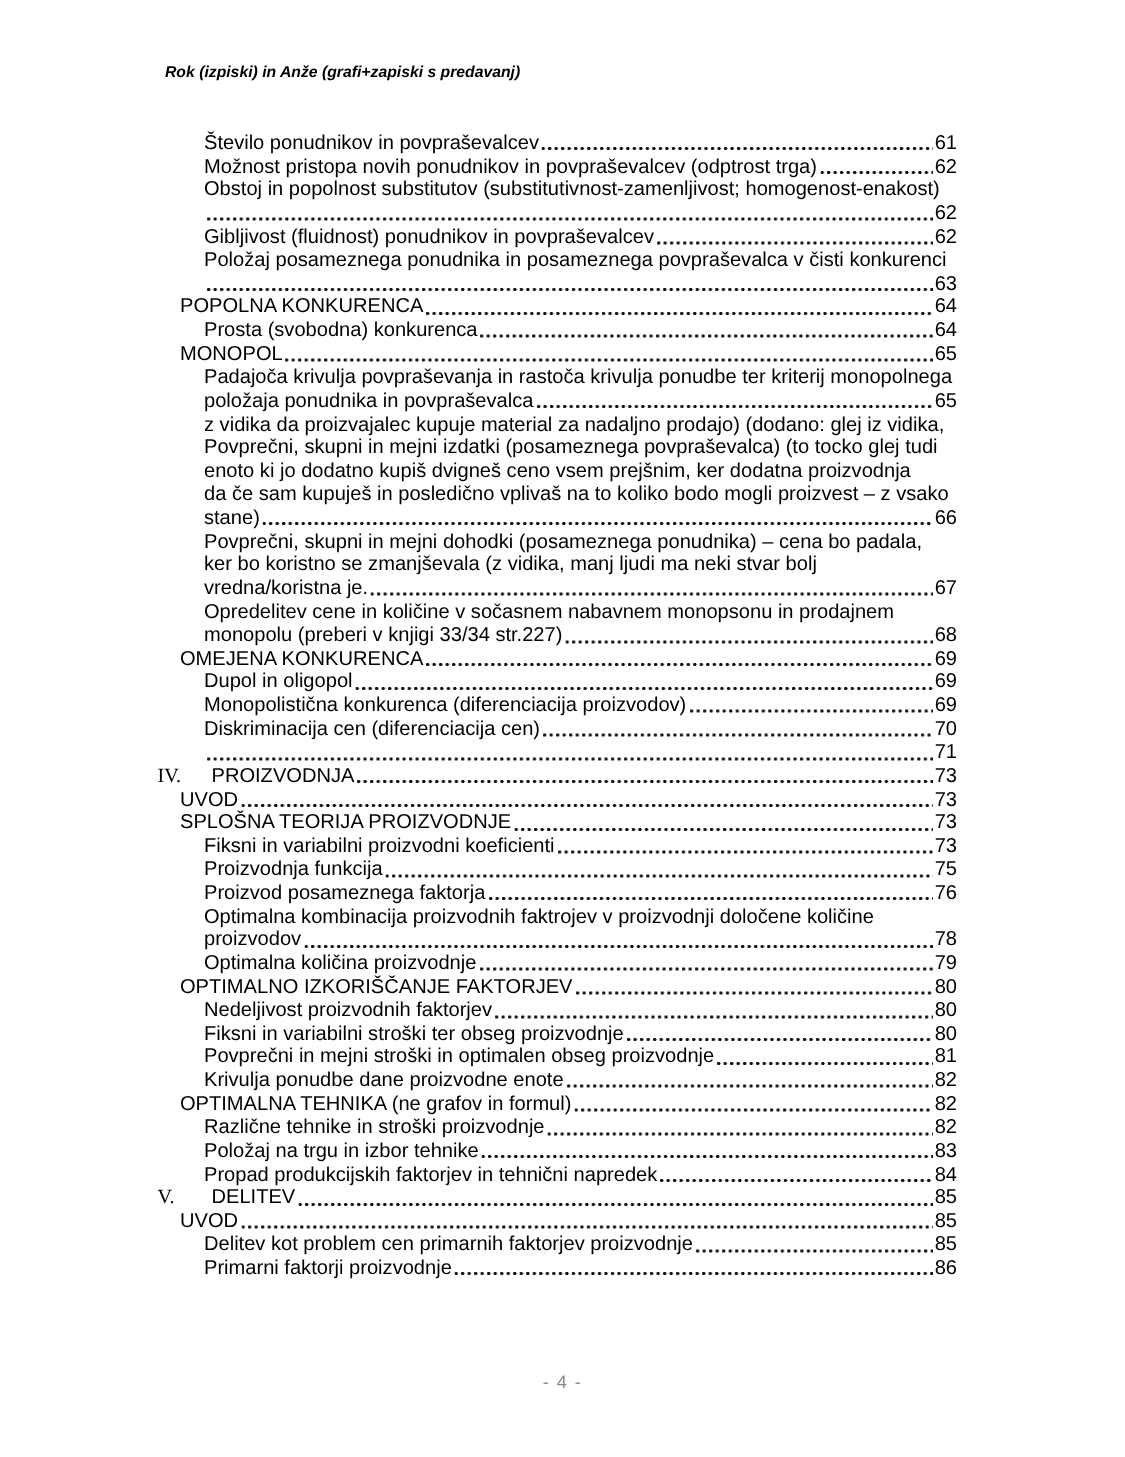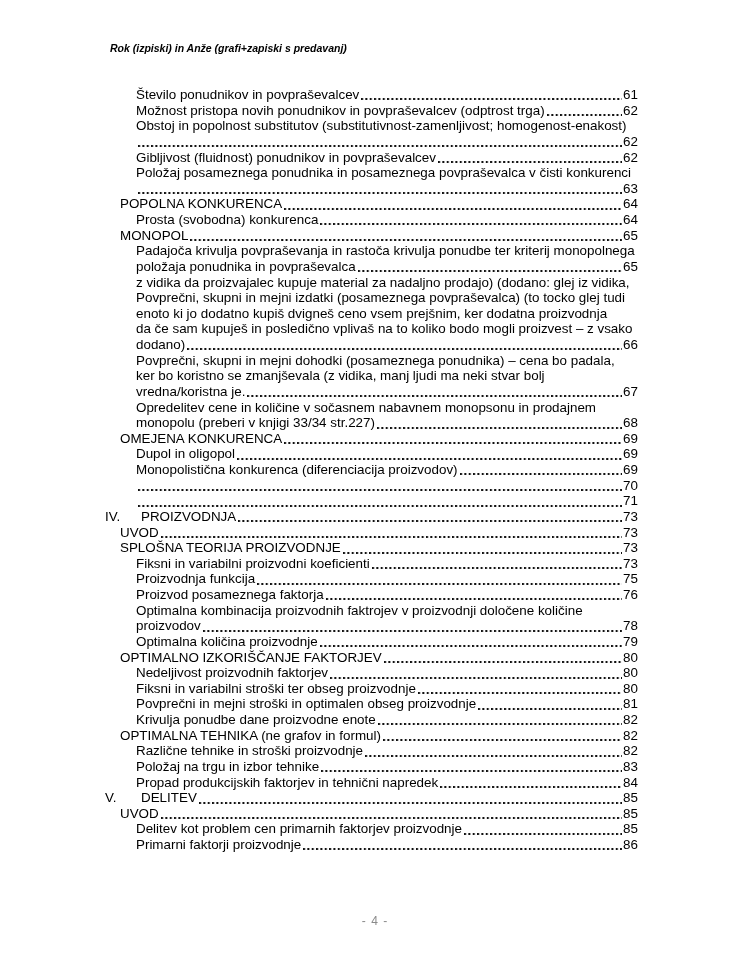--- a/index.html
+++ b/index.html
@@ -31,20 +31,21 @@
   .lv3 { padding-left: 31px; }
   .line { white-space: nowrap; }
   .line.last { display: flex; align-items: baseline; }
   .lv1 .line.last { width: 533px; }
   .lv2 .line.last { width: 518px; }
   .lv3 .line.last { width: 502px; }
   .num {
     flex: none;
     display: inline-block;
     width: 36px;
+    font-family: Liberation Serif, serif;
   }
   .t { flex: none; white-space: nowrap; }
   .leader {
     flex: 1 1 auto;
     min-width: 6px;
     position: relative;
     align-self: stretch;
   }
   .leader::before {
     content: "";
@@ -161,21 +162,21 @@
   </div>
     <div class="entry lv3">
     <div class="pres">
         <div class="line pre">z vidika da proizvajalec kupuje material za nadaljno prodajo) (dodano: glej iz vidika,</div>
         <div class="line pre">Povprečni, skupni in mejni izdatki (posameznega povpraševalca) (to tocko glej tudi</div>
         <div class="line pre">enoto ki jo dodatno kupiš dvigneš ceno vsem prejšnim, ker dodatna proizvodnja</div>
         <div class="line pre">da če sam kupuješ in posledično vplivaš na to koliko bodo mogli proizvest – z vsako</div>
       </div>
     <div class="line last">
 
-      <span class="t">dodano)</span>
+      <span class="t">stane)</span>
       <span class="leader"></span>
       <span class="page">66</span>
     </div>
   </div>
     <div class="entry lv3">
     <div class="pres">
         <div class="line pre">Povprečni, skupni in mejni dohodki (posameznega ponudnika) – cena bo padala,</div>
         <div class="line pre">ker bo koristno se zmanjševala (z vidika, manj ljudi ma neki stvar bolj</div>
       </div>
     <div class="line last">
@@ -220,20 +221,21 @@
 
       <span class="t">Monopolistična konkurenca (diferenciacija proizvodov)</span>
       <span class="leader"></span>
       <span class="page">69</span>
     </div>
   </div>
     <div class="entry lv3">
     <div class="pres"></div>
     <div class="line last">
 
+      <span class="t">Diskriminacija cen (diferenciacija cen)</span>
       <span class="leader"></span>
       <span class="page">70</span>
     </div>
   </div>
     <div class="entry lv3">
     <div class="pres"></div>
     <div class="line last">
 
       <span class="leader"></span>
       <span class="page">71</span>

